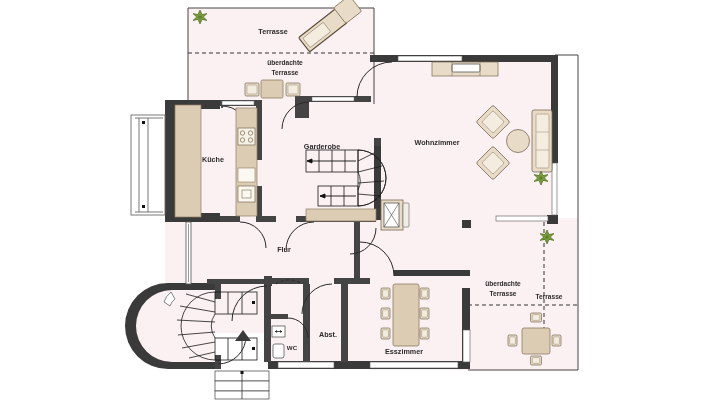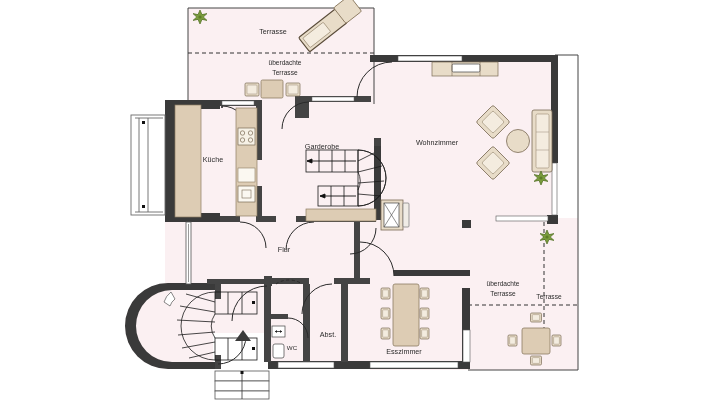--- a/index.html
+++ b/index.html
@@ -1,18 +1,18 @@
 <!DOCTYPE html>
 <html><head>
 <meta charset="utf-8">
 <style>
   html,body{margin:0;padding:0;background:#ffffff;}
   body{width:711px;height:400px;overflow:hidden;
        font-family:"Liberation Sans","DejaVu Sans",sans-serif;}
-  #plan{position:relative;width:564px;height:400px;background:#0369a1;}
+  #plan{position:relative;width:564px;height:400px;background:#0369a1;font-weight:bold;}
   #plan svg{display:block;}
   .roomlabel{font-size:7.2px;fill:#2b2b2b;text-anchor:middle;
              font-family:"Liberation Sans","DejaVu Sans",sans-serif;}
   .roomlabel.small{font-size:6.6px;}
   .roomlabel.tiny{font-size:6.2px;}
 </style>
 </head>
 <body>
 
 <div id="plan">

